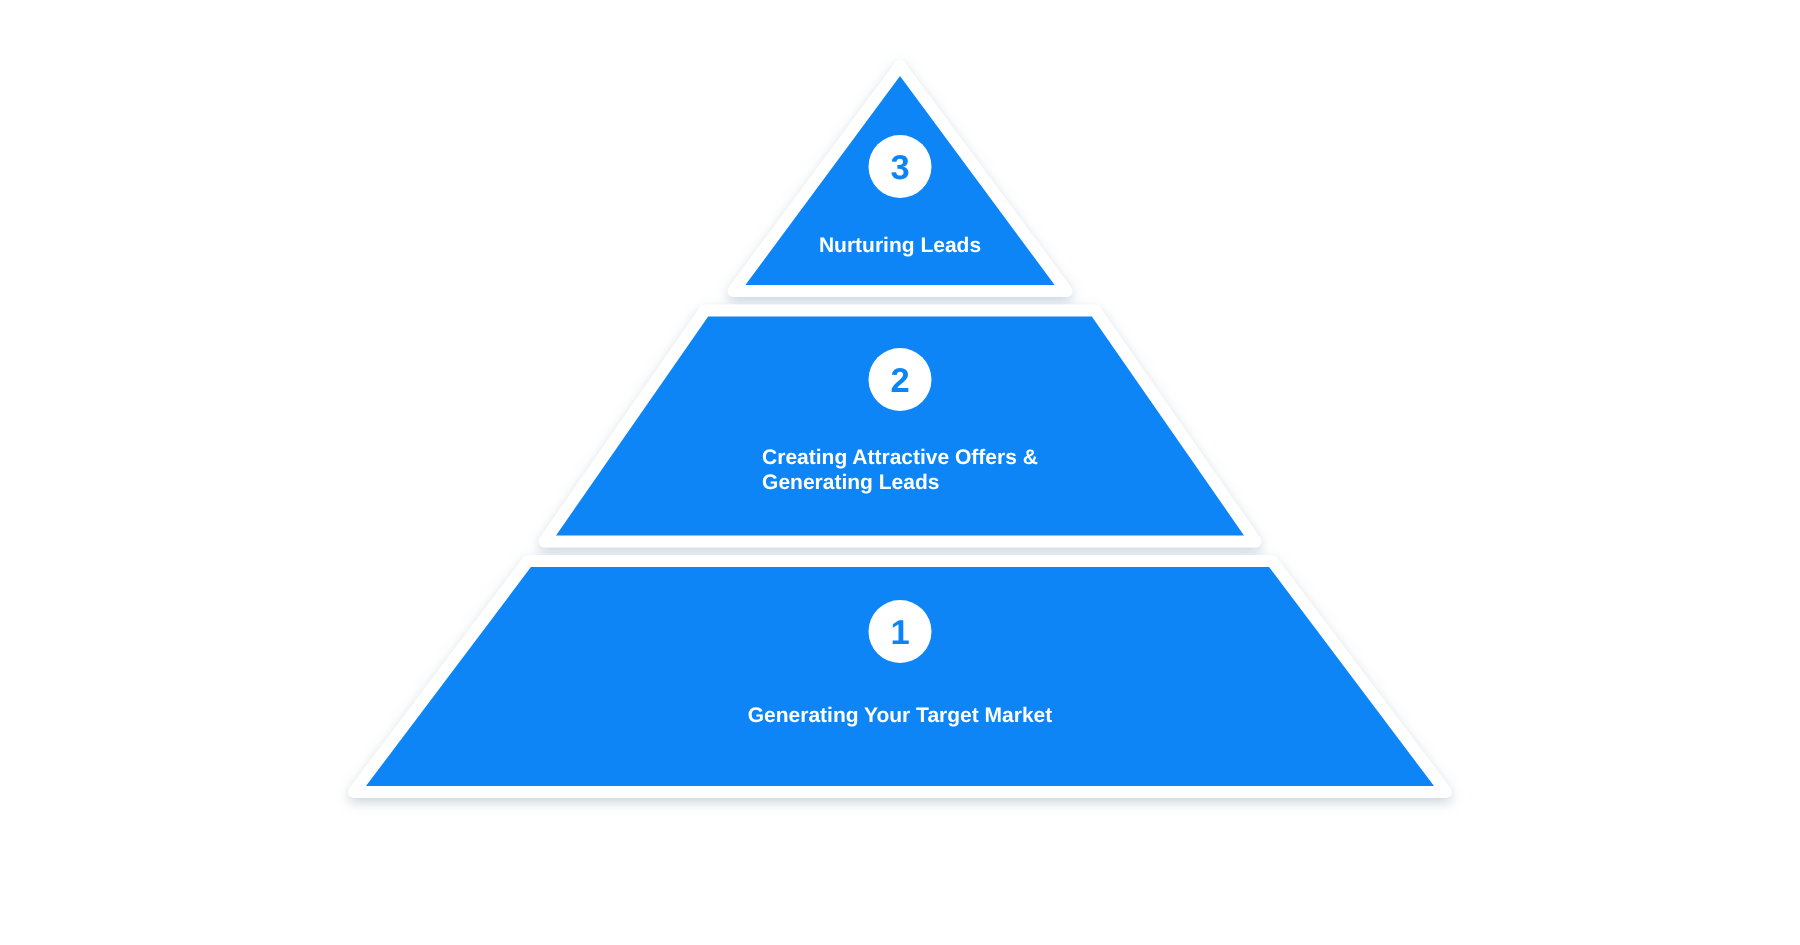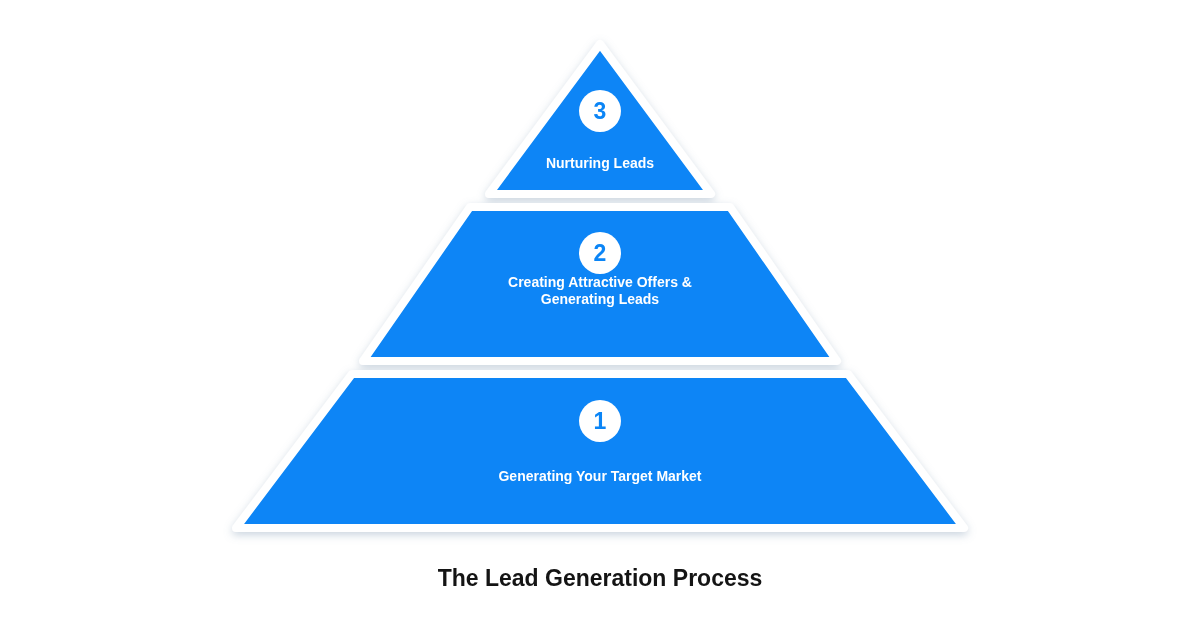--- a/index.html
+++ b/index.html
@@ -45,29 +45,28 @@
     font-weight: 700;
     display: flex;
     align-items: center;
     justify-content: center;
     line-height: 1;
   }
   .tier-label {
     color: #ffffff;
     font-size: 14px;
     font-weight: 700;
-    text-align: center;
     line-height: 17px;
     white-space: pre-line;
   }
   
   .overlay-3 { top: 90px; }
   .overlay-3 .tier-label { margin-top: 23px; }
   .overlay-2 { top: 232px; }
-  .overlay-2 .tier-label { }
+  .overlay-2 .tier-label { margin-top: 22px; }
   .overlay-1 { top: 400px; }
   .overlay-1 .tier-label { margin-top: 26px; }
   .caption {
     position: absolute;
     left: 0;
     top: 565px;
     width: 1200px;
     text-align: center;
     color: #141414;
     font-size: 23px;
@@ -107,15 +106,14 @@
 Generating Leads</div>
   </div>
 
   <div class="overlay overlay-1">
     <div class="badge">
       <span>1</span>
     </div>
     <div class="tier-label">Generating Your Target Market</div>
   </div>
 
-  <div class="caption">The Lead Generation Process</div>
 
 </div>
 
 </body></html>

